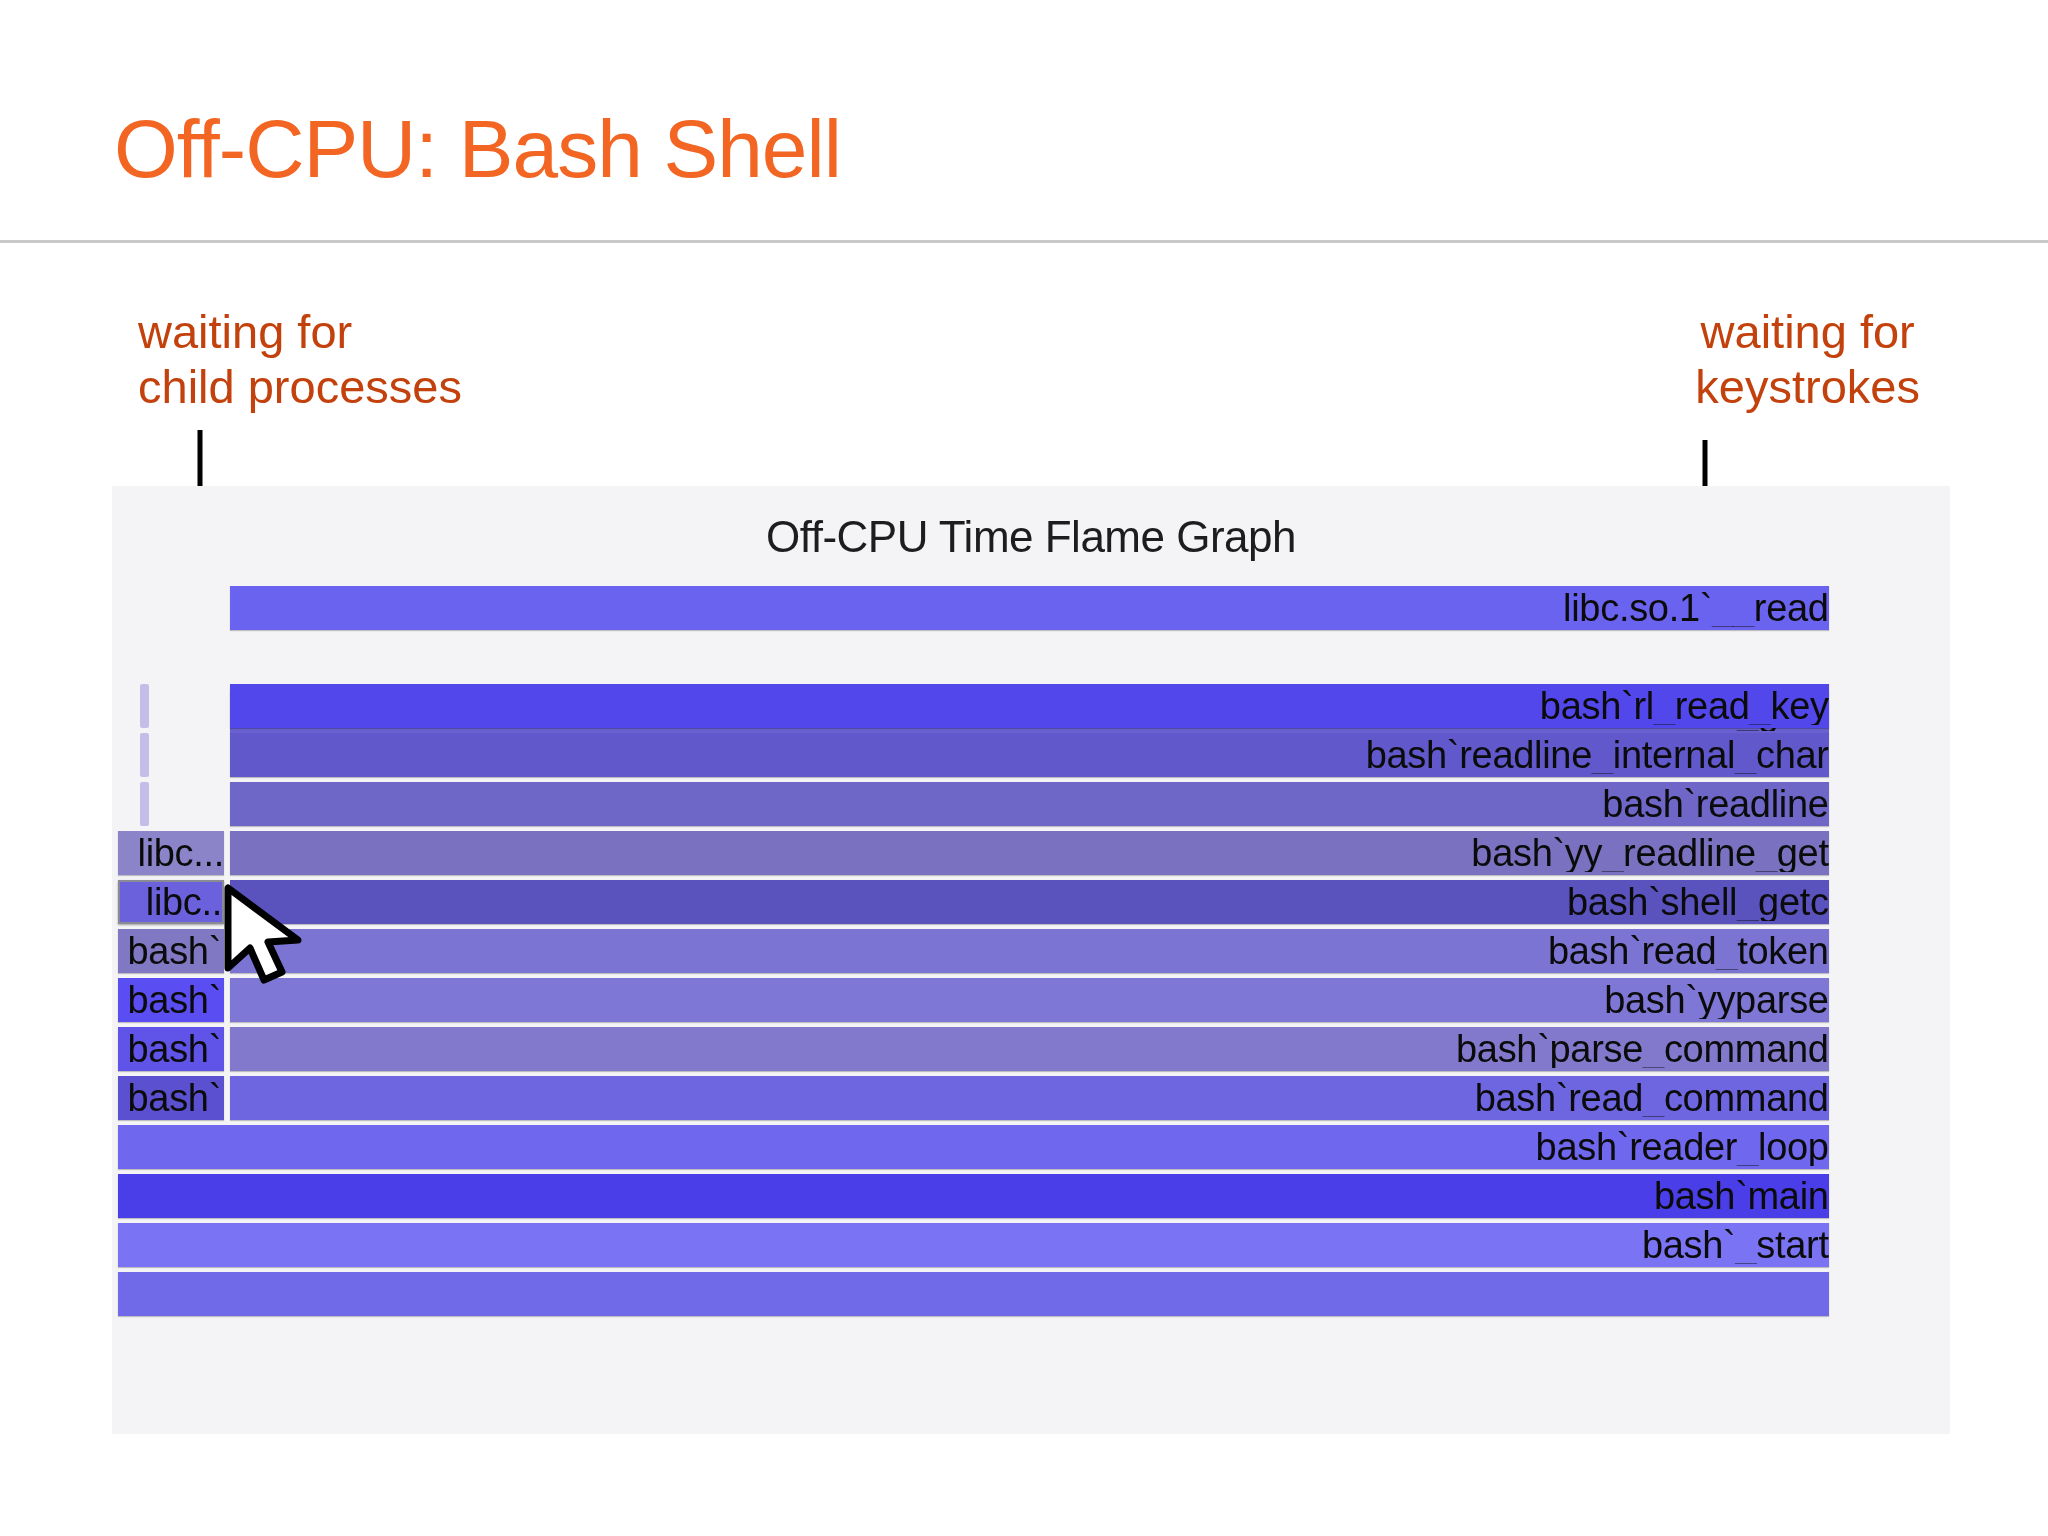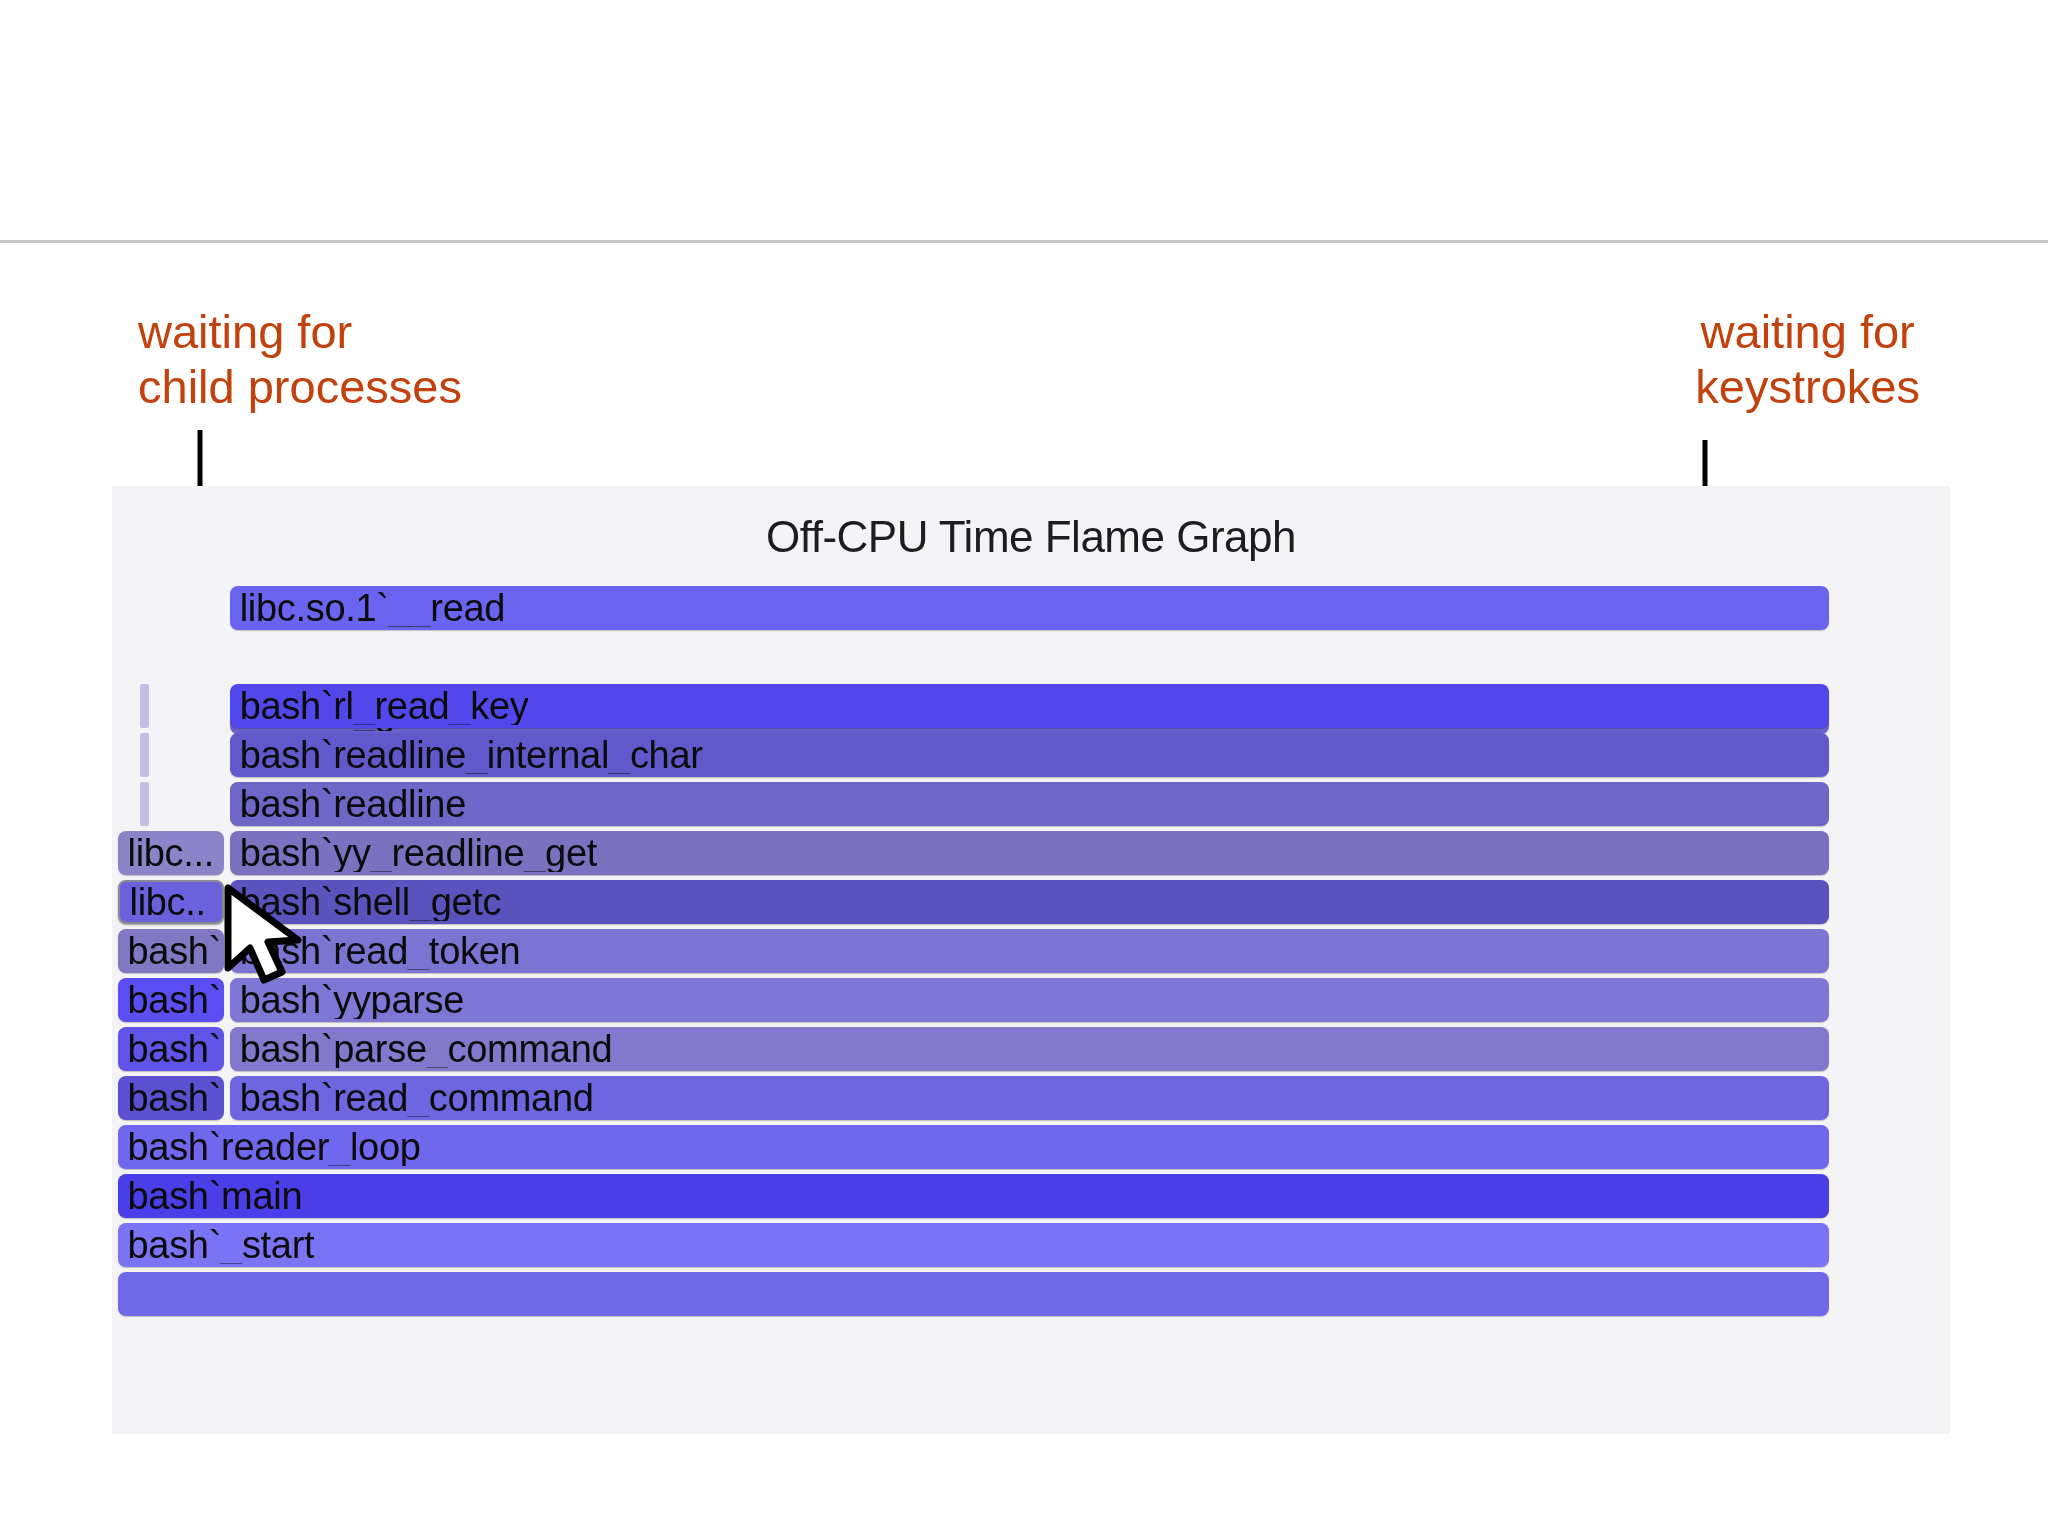--- a/index.html
+++ b/index.html
@@ -66,25 +66,26 @@
     height:740px;
   }
   .fg-row{
     position:absolute;
     left:0;width:100%;
     height:49px;
   }
   .frame{
     position:absolute;
     top:2px;height:44px;
-    border-radius:8px;
+    border-radius:0;
     box-shadow:0 1px 1px rgba(0,0,0,0.22);
     overflow:hidden;
     display:flex;align-items:center;
     box-sizing:border-box;
+    justify-content:flex-end;
   }
   .frame.hovered{
     border:2px solid #8a8a95;
     box-shadow:0 1px 2px rgba(0,0,0,0.35);
   }
   .frame-label{
     font-size:38px;
     color:#0b0b0b;
     font-family:"Liberation Sans", sans-serif;
     white-space:nowrap;
@@ -114,20 +115,21 @@
     left:222px;top:884px;
     pointer-events:none;
     z-index:50;
   }
 </style>
 </head>
 <body>
 
 <div class="slide">
 
+  <div class="slide-title">Off-CPU: Bash Shell</div>
   <div class="header-rule"></div>
 
   <div class="anno anno-left">waiting for
 child processes</div>
   <div class="arrow arrow-left">
     <svg width="40" height="345" viewBox="0 0 40 345">
       <line x1="20" y1="0" x2="20" y2="318" stroke="#000" stroke-width="5"></line>
       <polygon points="20,345 5,308 35,308" fill="#000"></polygon>
     </svg>
   </div>

